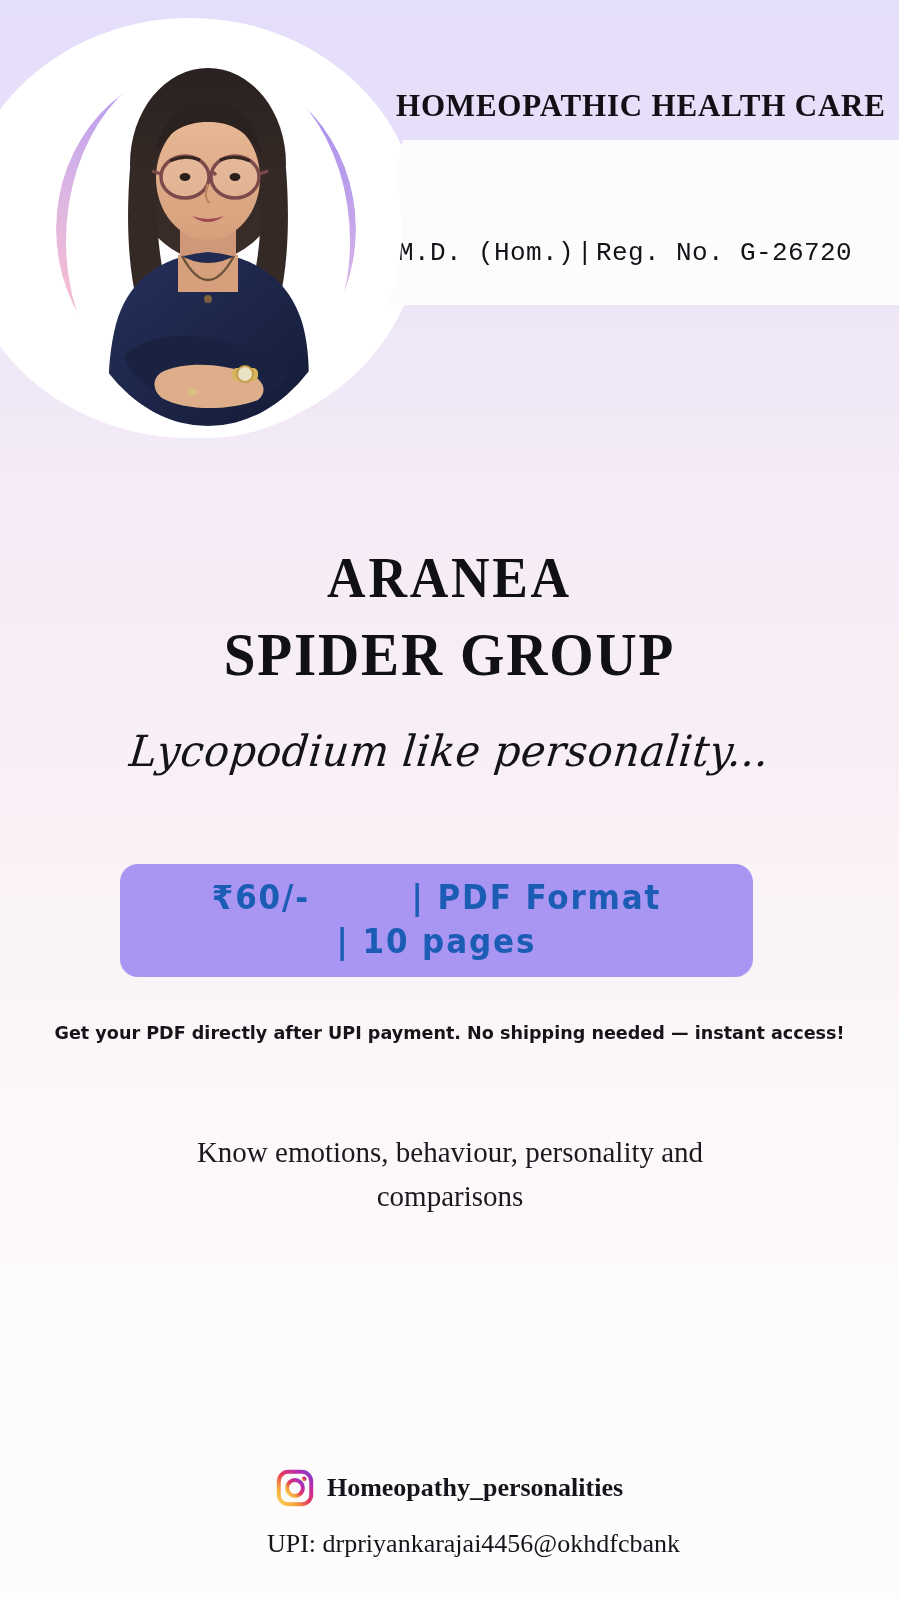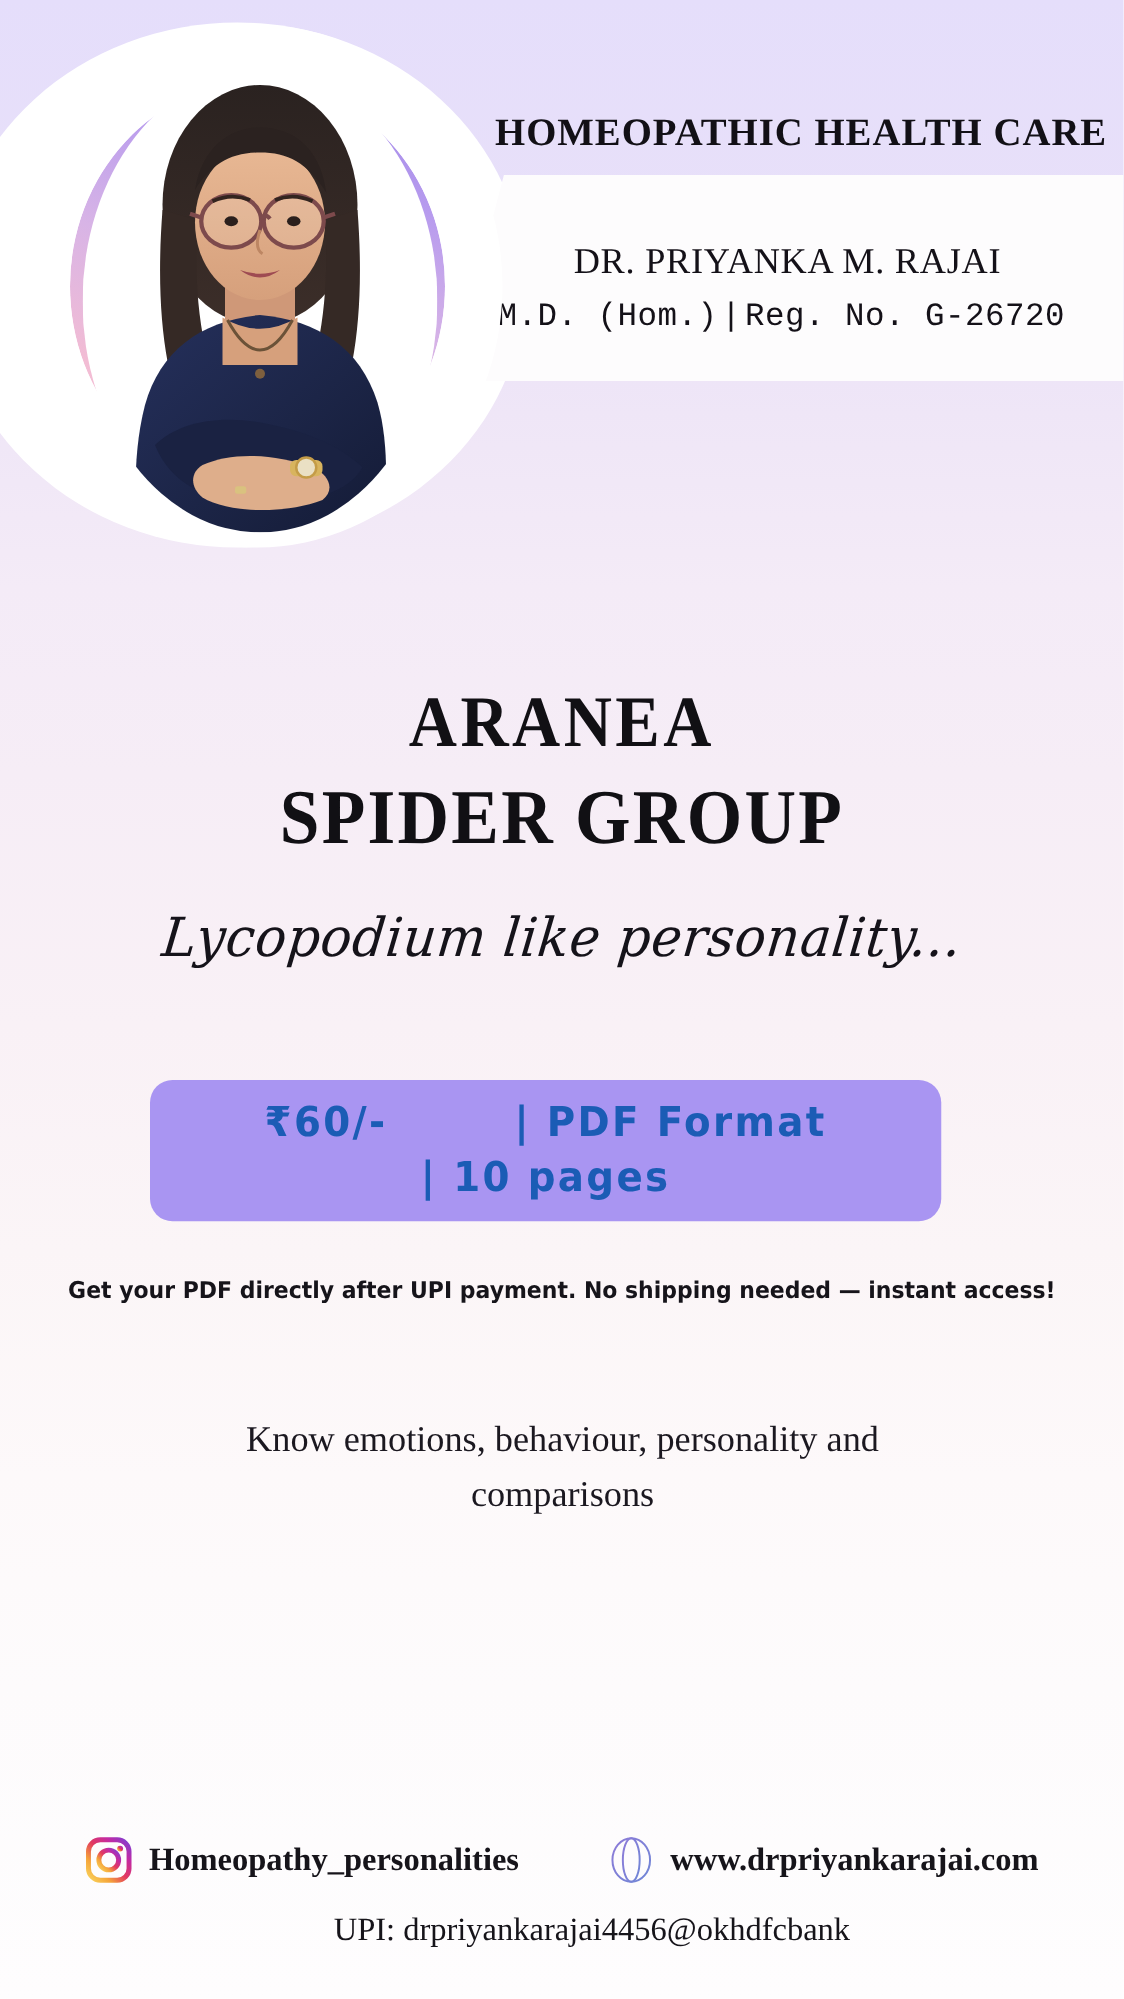--- a/index.html
+++ b/index.html
@@ -295,21 +295,20 @@
 <div class="poster">
 
   <div class="header">
 
     <div class="photo-band"></div>
 
     <div class="name-panel"></div>
 
     <div class="brand-title">HOMEOPATHIC HEALTH CARE</div>
 
-    <div class="doctor-name">DR. PRIYANKA M. RAJAI</div>
 
     <div class="doctor-creds">
       <span>M.D. (Hom.)</span><span class="sep">|</span><span>Reg. No. G-26720</span>
     </div>
 
     <div class="avatar-wrap">
       <div class="avatar-outer"></div>
       <div class="avatar-ring"></div>
       <div class="avatar-photo">
         <svg width="284" height="370" viewBox="0 0 284 370" xmlns="http://www.w3.org/2000/svg" aria-hidden="true">
@@ -421,40 +420,19 @@
               </linearGradient>
             </defs>
             <rect x="3.5" y="3.5" width="41" height="41" rx="12" ry="12" fill="none" stroke="url(#iggrad)" stroke-width="5"></rect>
             <circle cx="24" cy="24" r="10" fill="none" stroke="url(#iggrad)" stroke-width="5"></circle>
             <circle cx="35.5" cy="12.5" r="3" fill="url(#iggrad)"></circle>
           </svg>
         </span>
         <span class="label">Homeopathy_personalities</span>
       </div>
 
-      <div class="footer-item">
-        <span>
-          <svg class="globe-icon" viewBox="0 0 44 48" xmlns="http://www.w3.org/2000/svg" aria-hidden="true">
-            <defs>
-              <linearGradient id="glgrad" x1="0" y1="0" x2="1" y2="1">
-                <stop offset="0%" stop-color="#8e7bd8"></stop>
-                <stop offset="100%" stop-color="#6f86d6"></stop>
-              </linearGradient>
-            </defs>
-            <g fill="none" stroke="url(#glgrad)" stroke-width="2">
-              <ellipse cx="22" cy="24" rx="19" ry="22"></ellipse>
-              <ellipse cx="22" cy="24" rx="8.5" ry="22"></ellipse>
-              <line x1="22" y1="2" x2="22" y2="46"></line>
-              <line x1="3.6" y1="13" x2="40.4" y2="13"></line>
-              <line x1="3" y1="24" x2="41" y2="24"></line>
-              <line x1="3.6" y1="35" x2="40.4" y2="35"></line>
-            </g>
-          </svg>
-        </span>
-        <span class="label">www.drpriyankarajai.com</span>
-      </div>
 
     </div>
 
     <div class="upi-line">UPI: drpriyankarajai4456@okhdfcbank</div>
   </div>
 
 </div>
 
 </body></html>

